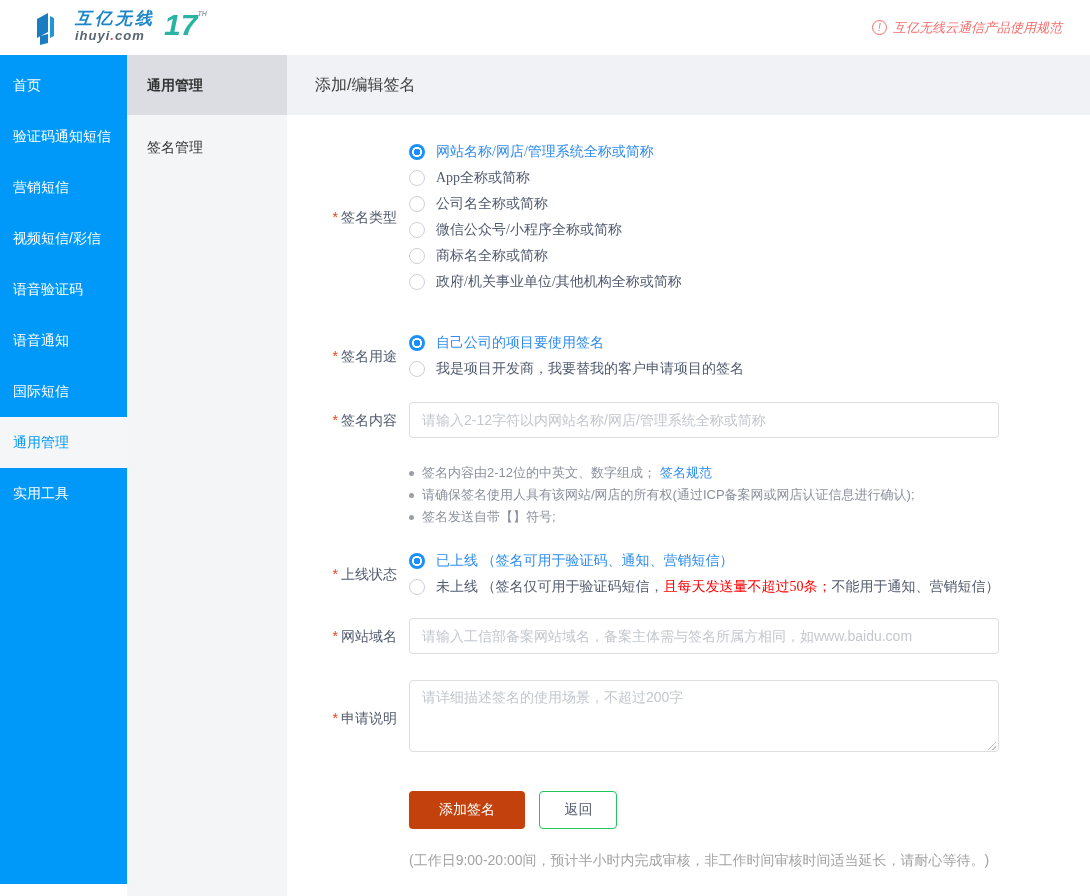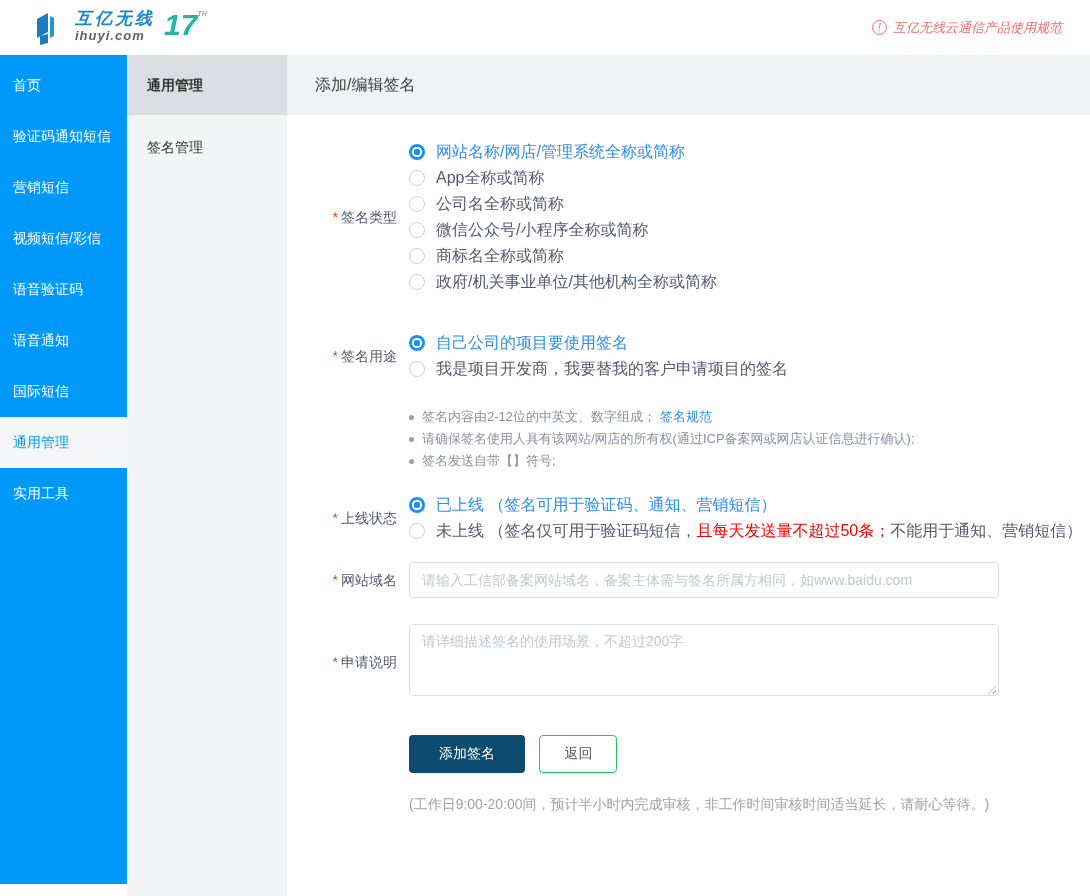--- a/index.html
+++ b/index.html
@@ -39,21 +39,21 @@
   .page-header { height:60px; line-height:60px; background:#f1f2f5; padding-left:28px;
                  font-size:16px; color:#3e3e3e; }
   .form { padding:24px 0 0 12px; }
 
   .row { display:flex; align-items:center; }
   .form-label { width:98px; flex:none; text-align:right; font-size:14px; color:#515a6e; }
   .form-label .req { color:#ed4014; margin-right:3px; }
   .lh26 { line-height:26px; } .lh36 { line-height:36px; }
   .field { margin-left:12px; }
 
-  .opt { display:flex; align-items:center; height:26px; font-size:16px; color:#515a6e; cursor:pointer; }
+  .opt { display:flex; align-items:center; height:26px; font-size:14px; color:#515a6e; cursor:pointer;font-family:Liberation Serif, serif; }
   .opt .opt-text { margin-left:11px; }
   .opt.selected .opt-text { color:#2d8cf0; }
   .radio { width:16px; height:16px; border-radius:50%; border:1px solid #ccd0d9; background:#fff; flex:none; }
   .radio.checked { border:none;
     background:radial-gradient(circle,#1890ff 0 3px,#fff 3.2px 5px,#1890ff 5.2px 8px); }
   .red { color:#ff0000; }
 
   .text-input { width:590px; height:36px; border:1px solid #dcdee2; border-radius:4px;
                 padding:0 12px; font-size:14px; color:#333; outline:none;
                 font-family:"Liberation Sans","DejaVu Sans",sans-serif; }
@@ -66,21 +66,21 @@
                    background:repeating-linear-gradient(-45deg,transparent 0 2px,#c2c2c2 2px 3px);
                    clip-path:polygon(100% 0,100% 100%,0 100%); cursor:nwse-resize; }
 
   .notes { list-style:none; font-size:13px; color:#8b919c; }
   .notes li { height:22px; line-height:22px; display:flex; align-items:center; }
   .note-dot { width:5px; height:5px; border-radius:50%; background:#9aa0a6; margin-right:8px; flex:none; }
   .note-link { color:#2d8cf0; text-decoration:none; margin-left:4px; cursor:pointer; }
 
   .btn { height:38px; border-radius:4px; font-size:14px; cursor:pointer;
          font-family:"Liberation Sans","DejaVu Sans",sans-serif; }
-  .btn-primary { background:#0c4a6e; color:#fff; border:none; padding:0 30px; }
+  .btn-primary { background:#c2410c; color:#fff; border:none; padding:0 30px; }
   .btn-default { background:#fff; color:#515a6e; border:1px solid #22c55e; padding:0 24px; margin-left:10px; }
 
   .footnote { font-size:14px; color:#a3a3a3; }
 </style>
 </head>
 <body>
 
 <div class="topbar">
   <div class="logo">
     <svg width="34" height="36" viewBox="0 0 34 36">
@@ -163,20 +163,28 @@
           <span class="radio checked"></span>
           <span class="opt-text">自己公司的项目要使用签名</span>
         </div>
         <div class="opt">
           <span class="radio"></span>
           <span class="opt-text">我是项目开发商，我要替我的客户申请项目的签名</span>
         </div>
       </div>
     </div>
 
+    <div class="row" style="margin-top:20px;">
+      <div class="form-label lh36">
+        <span class="req">*</span><span>签名内容</span>
+      </div>
+      <div class="field">
+        <input class="text-input" type="text" placeholder="请输入2-12字符以内网站名称/网店/管理系统全称或简称" style="">
+      </div>
+    </div>
 
     <div class="row" style="margin-top:24px;">
       <div class="form-label"></div>
       <ul class="notes field">
         <li>
           <span class="note-dot"></span>
           <span>签名内容由2-12位的中英文、数字组成；</span>
           <a class="note-link">签名规范</a>
         </li>
         <li>

